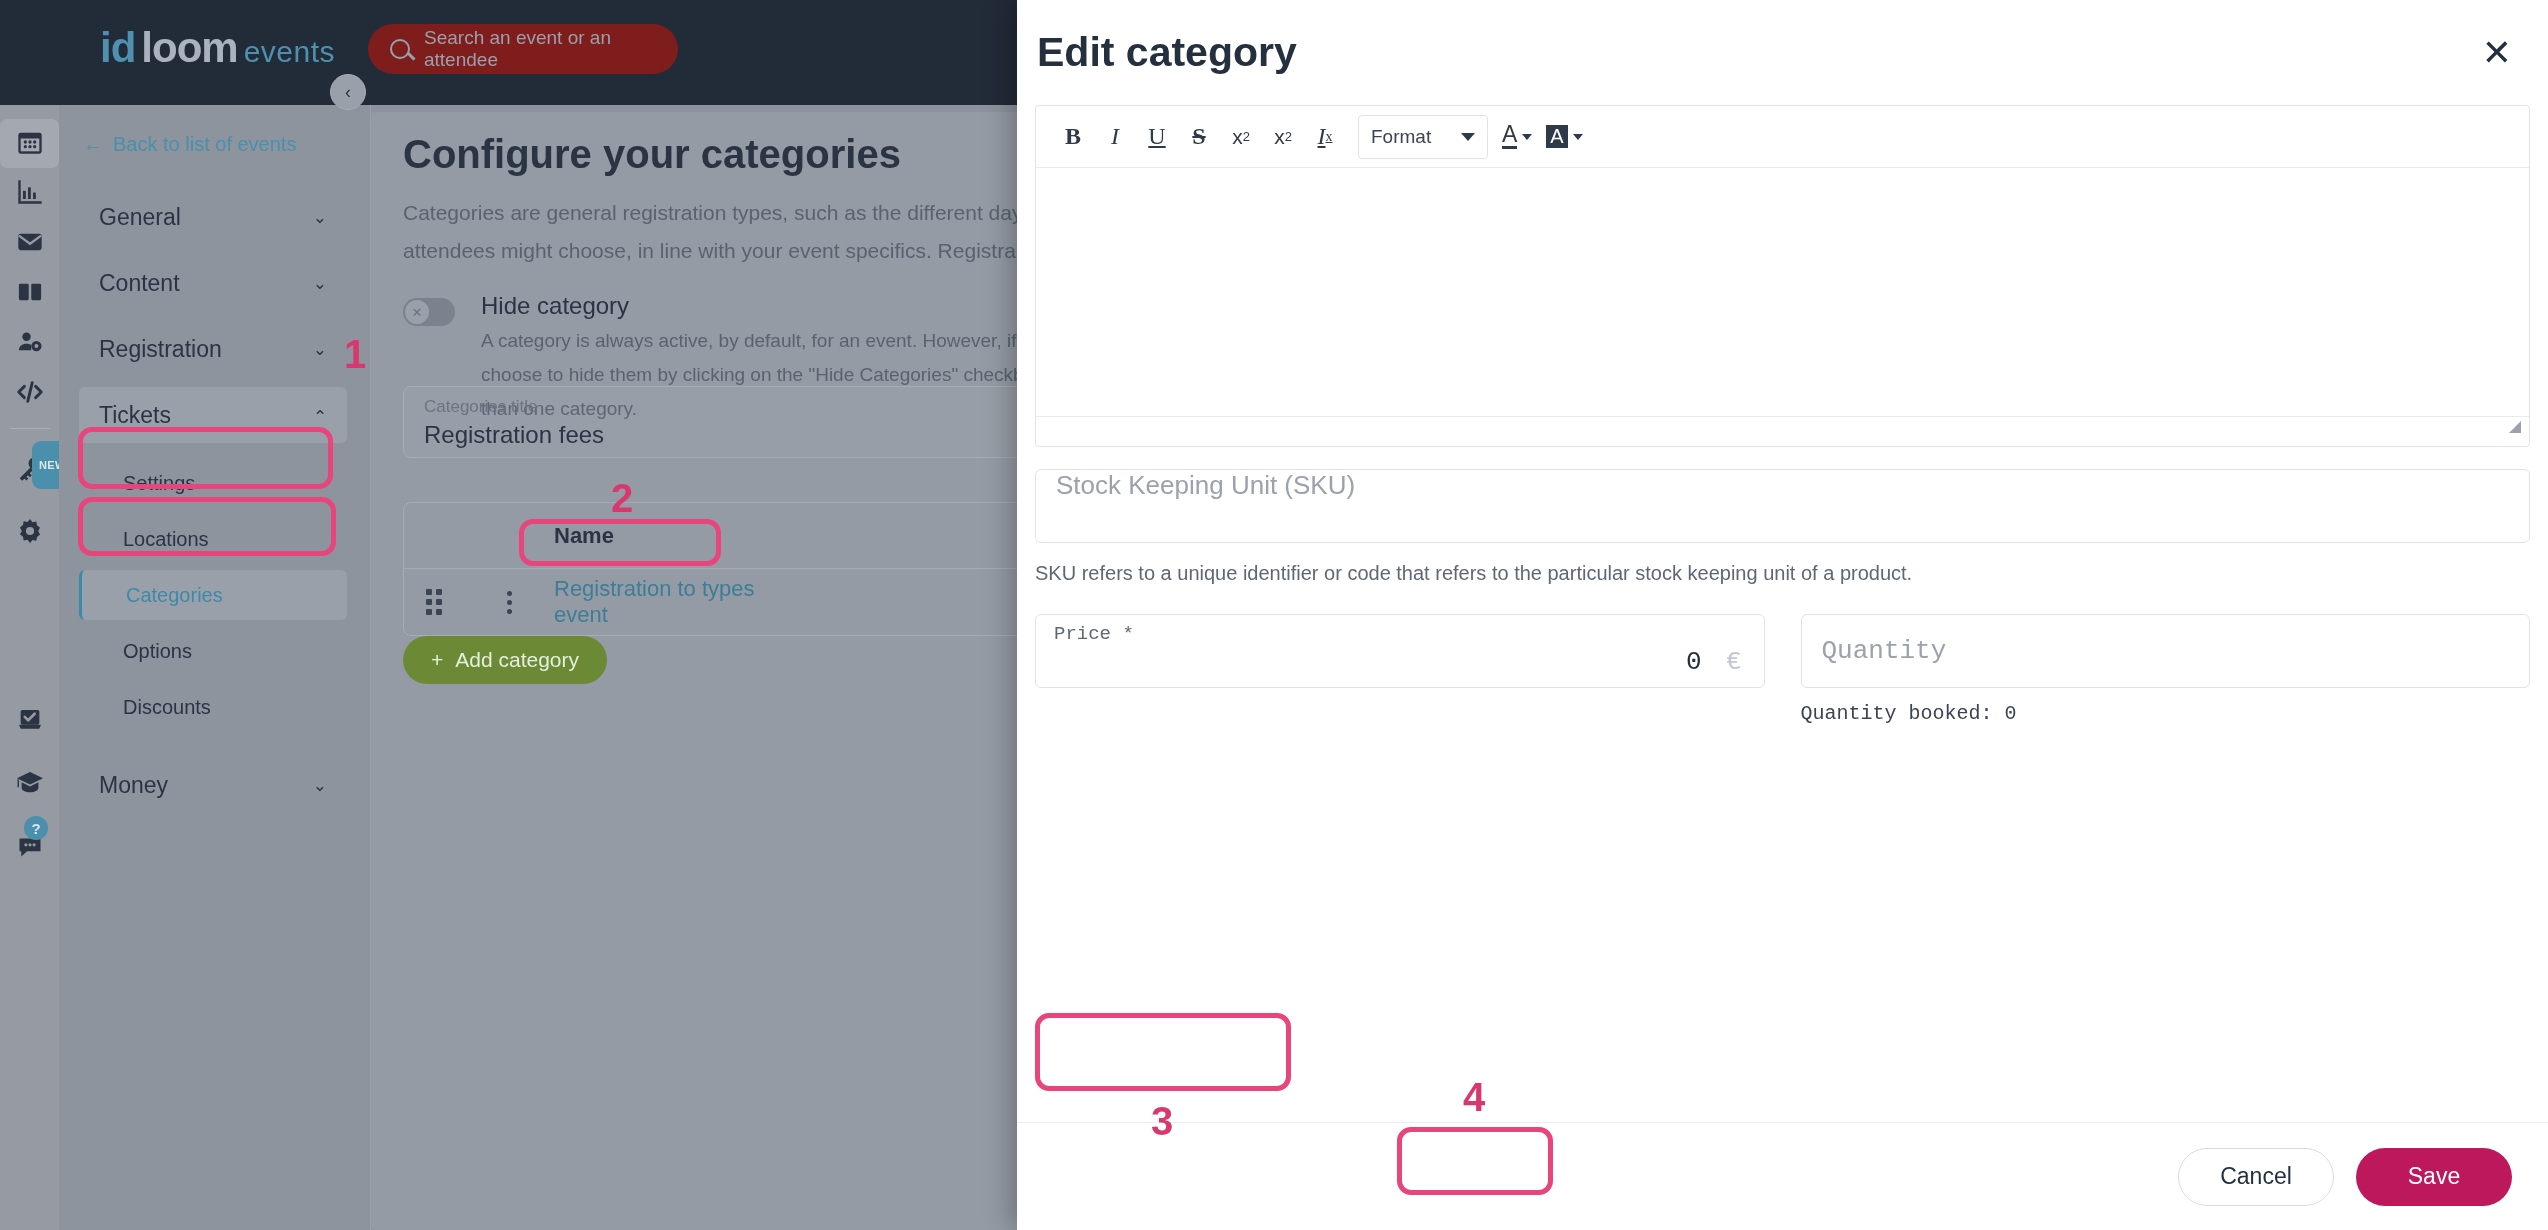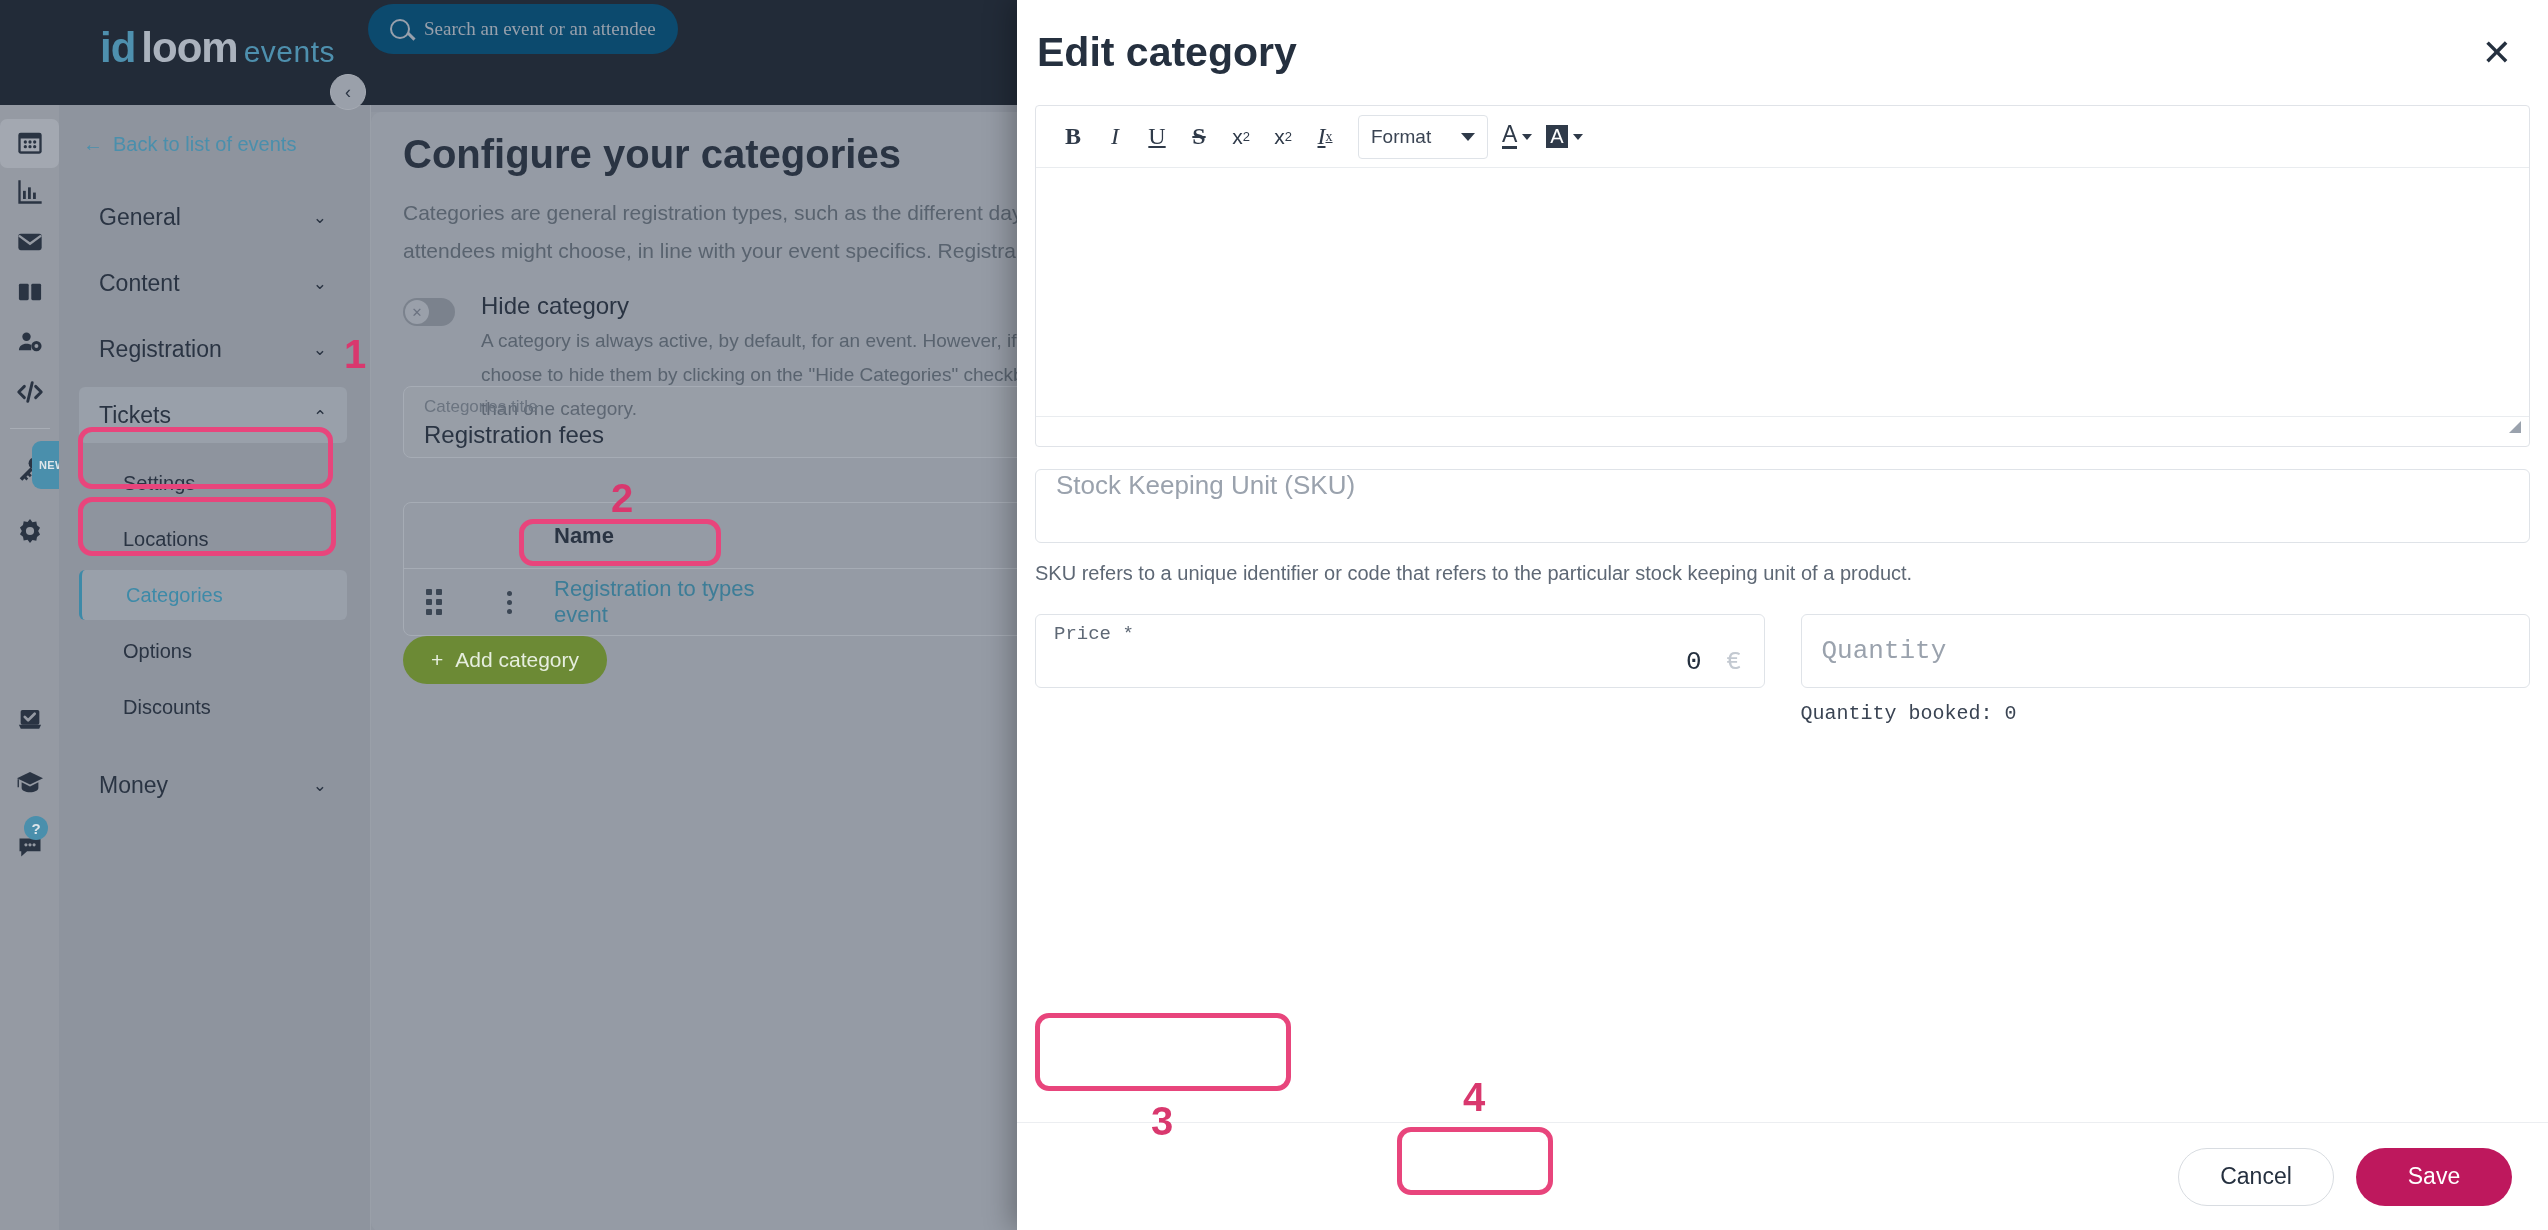--- a/index.html
+++ b/index.html
@@ -21,25 +21,24 @@
   }
   .logo {
     position: absolute; left: 100px; top: 24px;
     font-size: 42px; font-weight: 700; letter-spacing: -1px;
     display: flex; align-items: baseline; gap: 6px;
   }
   .logo .id { color: #4e90ae; }
   .logo .loom { color: #aab2bd; }
   .logo .events { color: #4e90ae; font-size: 30px; font-weight: 400; letter-spacing: 0.5px;}
   .searchbox {
-    position: absolute; left: 368px; top: 4px;
+    position: absolute; left: 368px; top: 24px;
     width: 310px; height: 50px; border-radius: 25px;
-    background: #0c4a6e; display: flex; align-items: center; gap: 14px;
+    background: #7f1d1d; display: flex; align-items: center; gap: 14px;
     padding: 0 22px;
-    font-family: Liberation Serif, serif;
   }
   .searchbox .mag {
     width: 20px; height: 20px; border: 2.5px solid #98a0ac; border-radius: 50%;
     position: relative; flex: none;
   }
   .searchbox .mag::after {
     content: ""; position: absolute; width: 9px; height: 2.5px; background: #98a0ac;
     right: -8px; bottom: 0px; transform: rotate(45deg);
   }
   .searchbox .ph { color: #98a0ac; font-size: 19px; }

